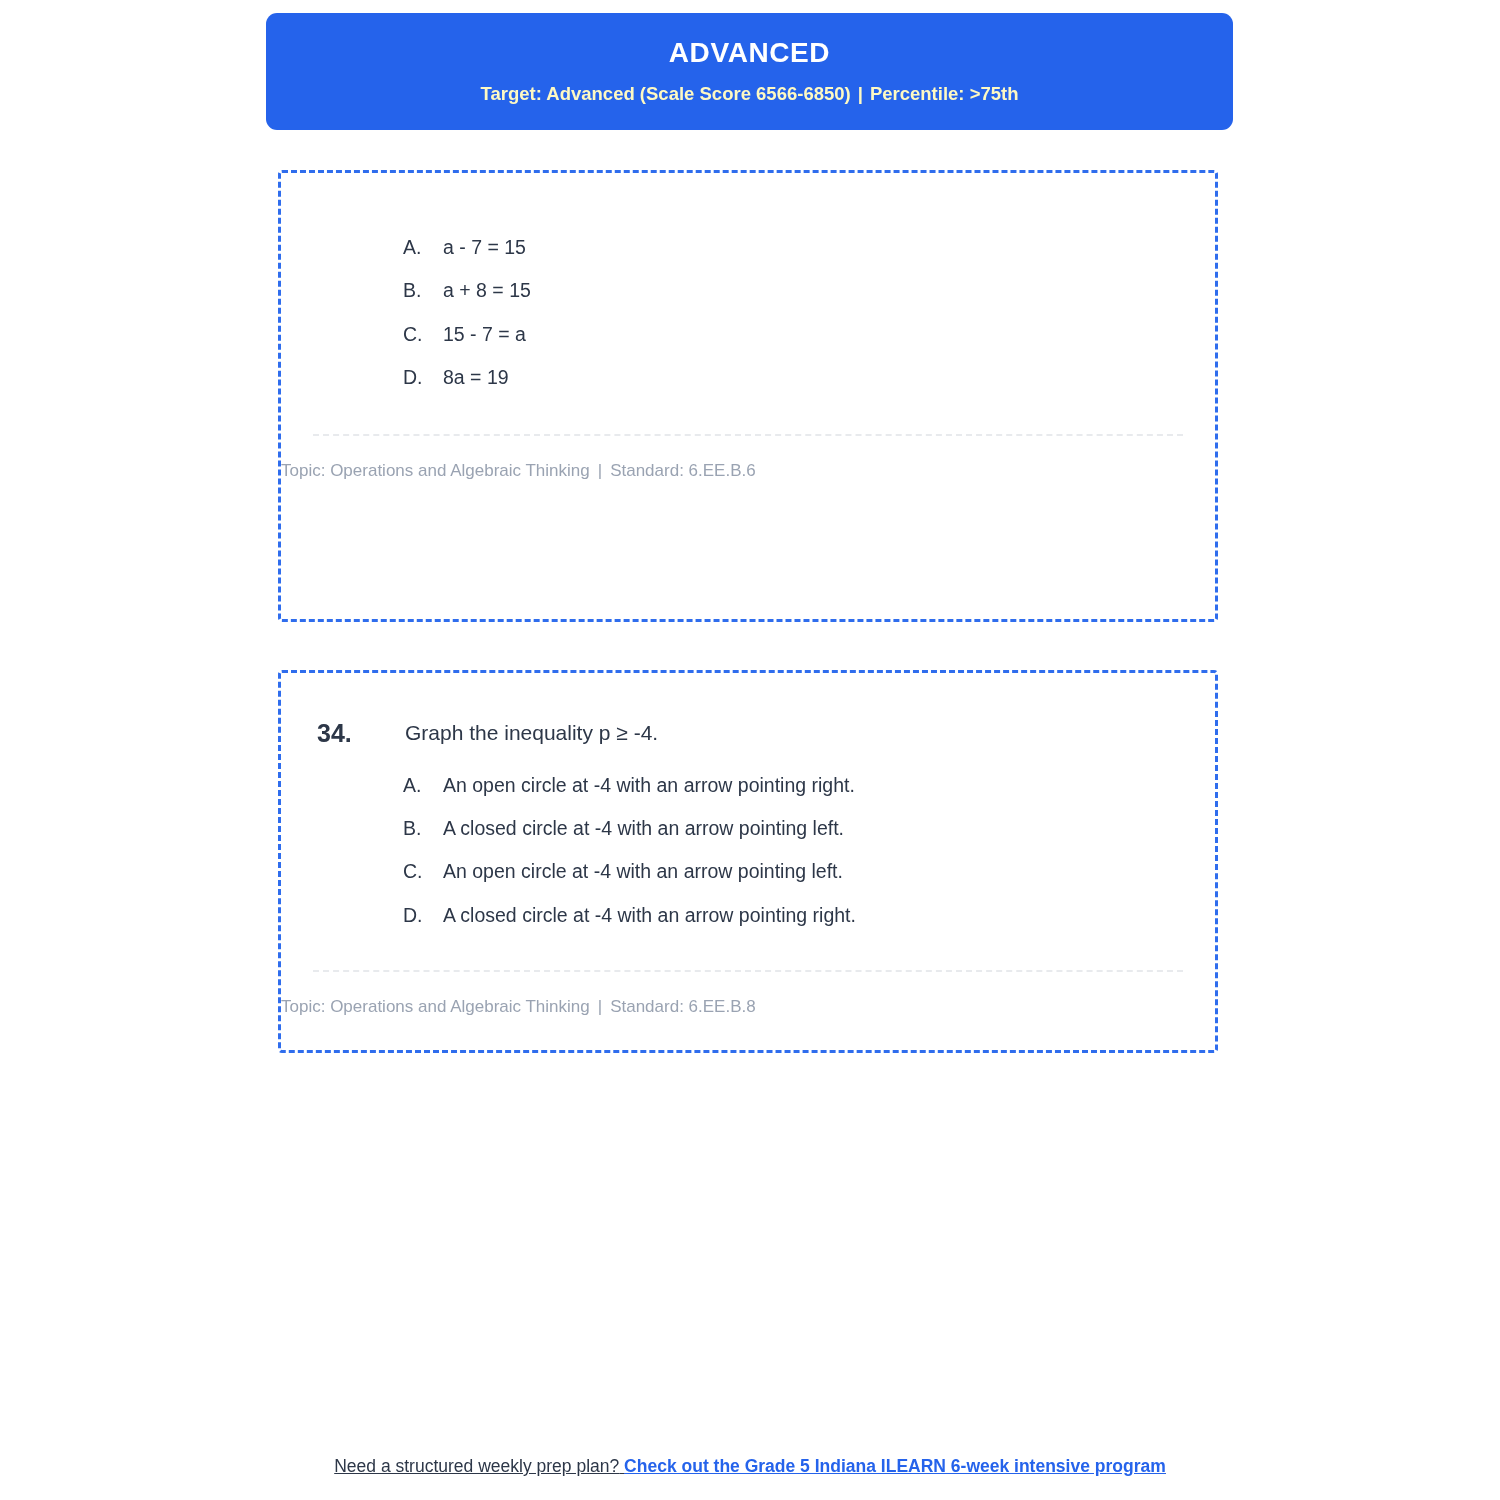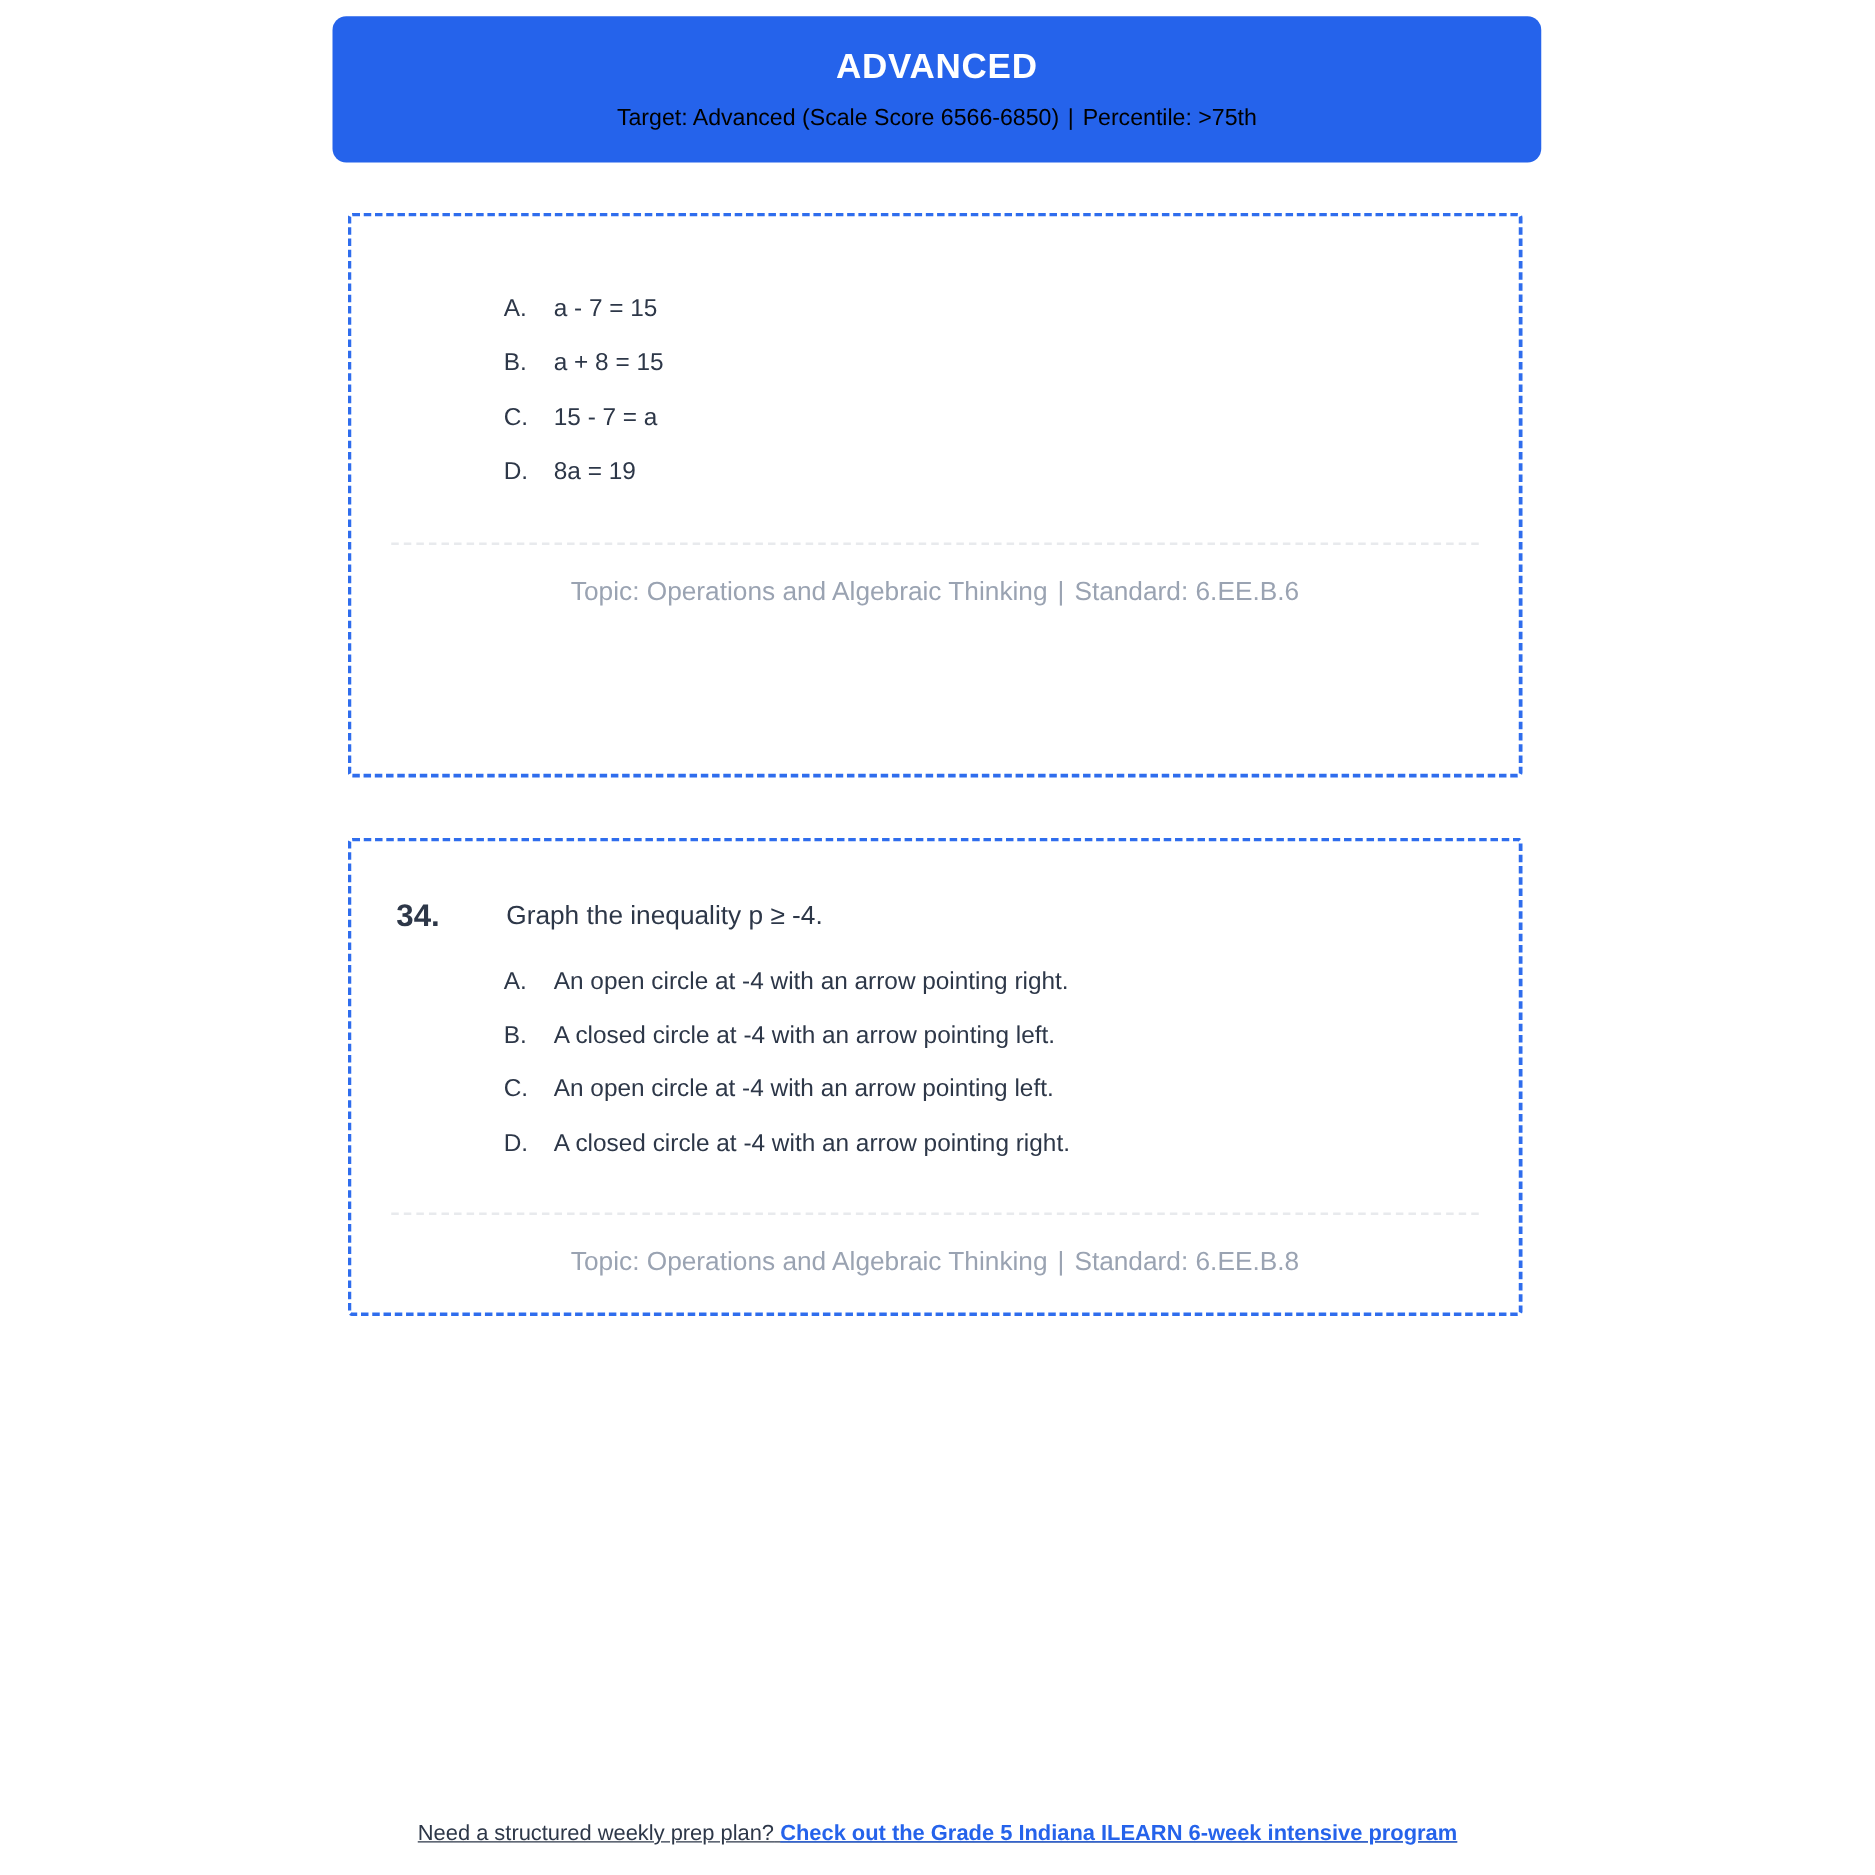--- a/index.html
+++ b/index.html
@@ -36,22 +36,22 @@
   }
   .level-banner-title {
     font-size: 28px;
     font-weight: bold;
     letter-spacing: 0.6px;
     line-height: 1.1;
     margin-bottom: 14px;
   }
   .level-banner-sub {
     font-size: 18.5px;
-    font-weight: 400;
-    color: #000000;
+    font-weight: 700;
+    color: #fef9c3;
     line-height: 1.2;
   }
   .level-banner-sub .sep {
     padding: 0 7px;
   }
 
   
   .question-card {
     position: absolute;
     left: 278px;
@@ -107,22 +107,22 @@
   .q-divider {
     margin: 0 32px;
     border: 0;
     border-top: 2px dashed #e8eaed;
     height: 0;
   }
   #q-card-0 .q-divider { margin-top: 44px; }
   #q-card-1 .q-divider { margin-top: 42px; }
 
   .q-meta {
-    text-align: center;
-    font-size: 21px;
+    text-align: left;
+    font-size: 17px;
     color: #9aa3b2;
     padding-top: 25px;
     line-height: 1.2;
   }
   .q-meta .sep { padding: 0 8px; }
 
   
   .page-footer {
     position: absolute;
     left: 0;

